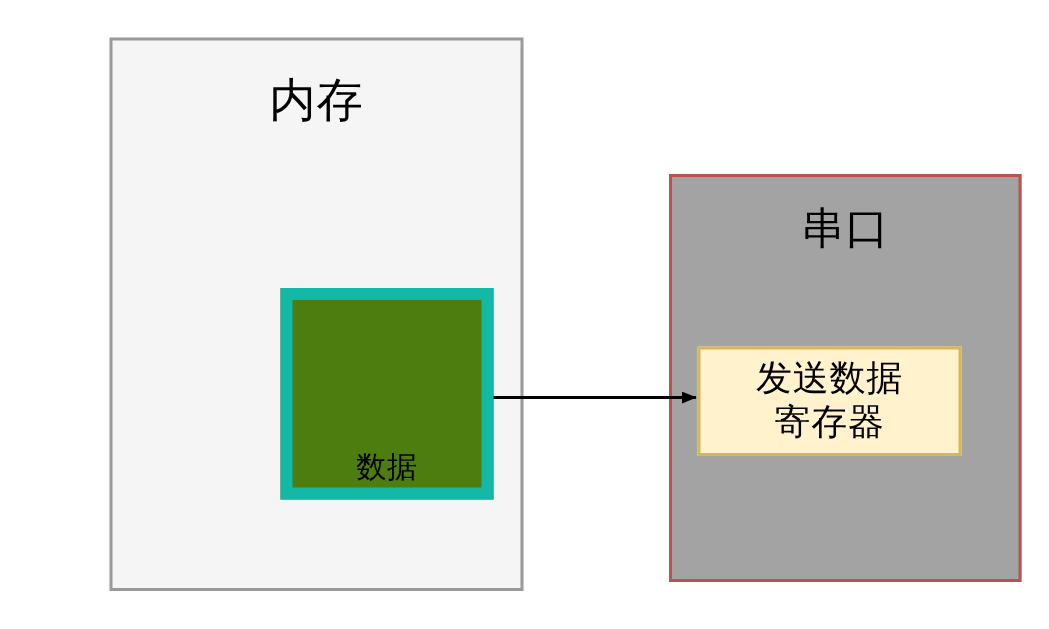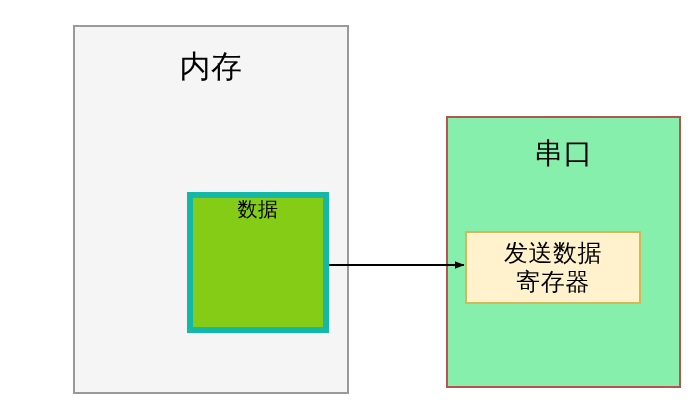--- a/index.html
+++ b/index.html
@@ -53,37 +53,37 @@
   #memory-box .label {
     font-size: 31px;
   }
 
   
   #serial-box {
     left: 428px;
     top: 116px;
     width: 235px;
     height: 272px;
-    background: #86efac;
+    background: #a3a3a3;
     border: 2px solid #b85450;
     padding-top: 18px;
   }
   #serial-box .label {
     font-size: 29px;
   }
 
   
   #data-box {
     left: 169px;
     top: 192px;
     width: 142px;
     height: 141px;
-    background: #84cc16;
-    border: 6px solid #14b8a6;
-    align-items: flex-start;
+    background: #4d7c0f;
+    border: 8px solid #14b8a6;
+    align-items: flex-end;
   }
   #data-box .label {
     font-size: 20px;
   }
 
   
   #register-box {
     left: 447px;
     top: 231px;
     width: 176px;

